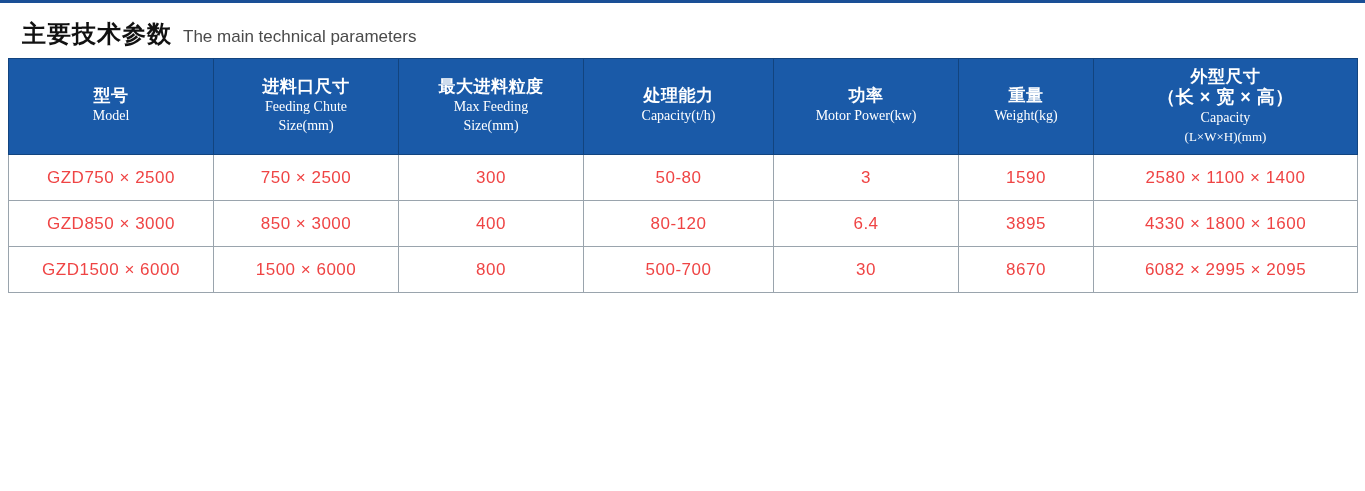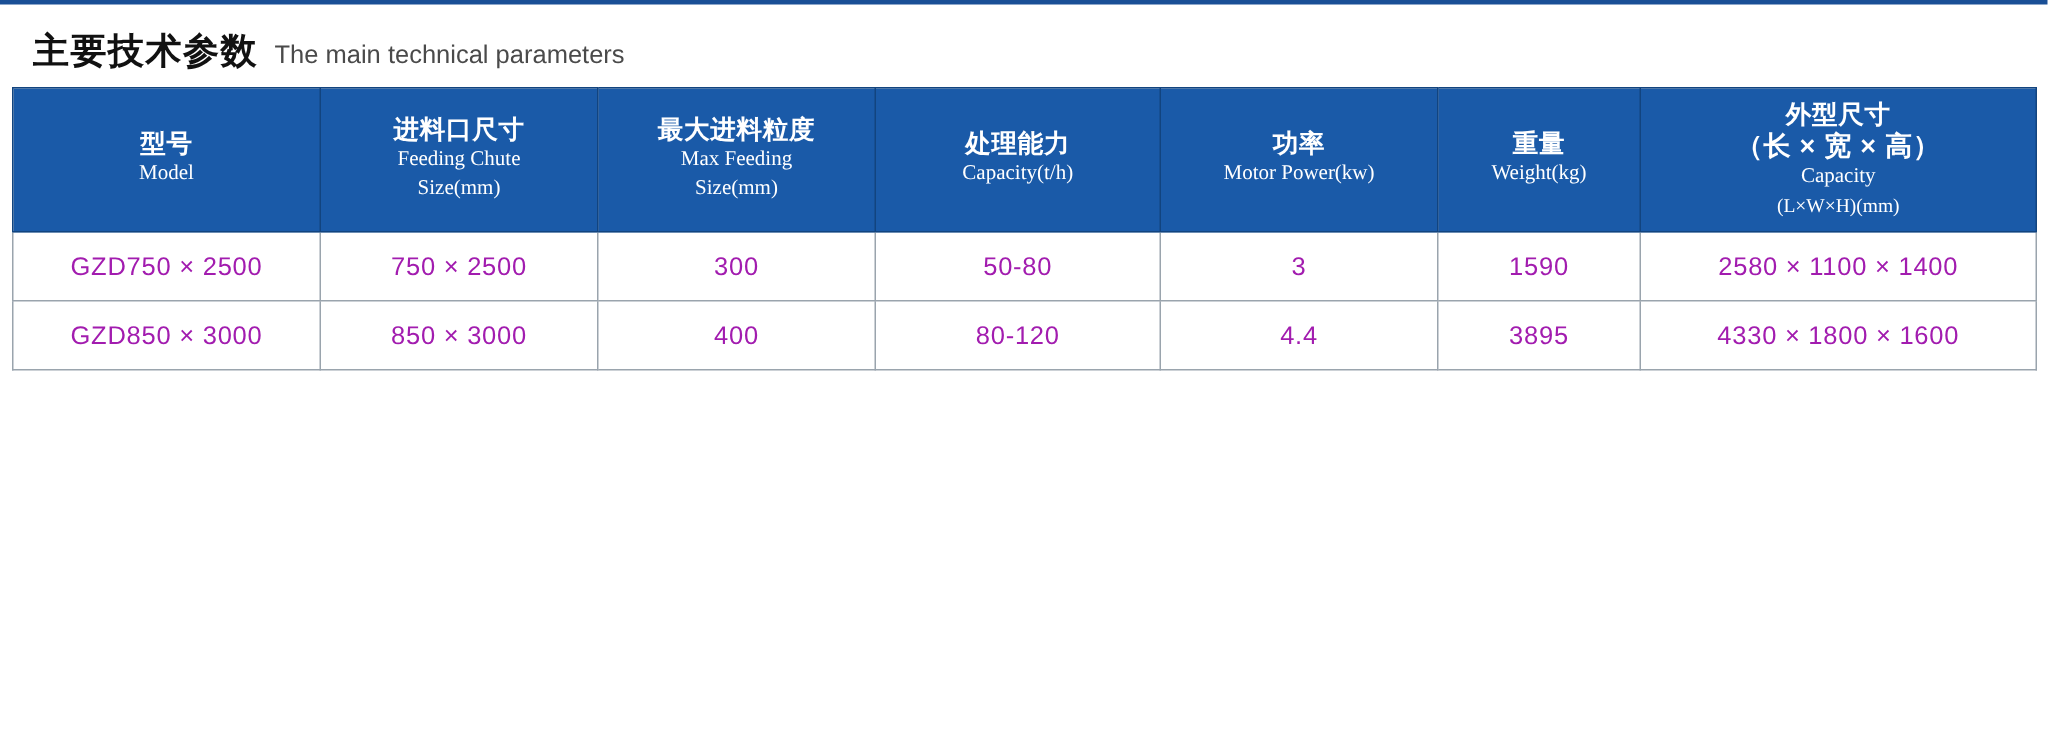--- a/index.html
+++ b/index.html
@@ -83,21 +83,21 @@
     font-size: 14px;
     font-weight: normal;
     margin-top: 2px;
   }
   .th-en.small {
     font-size: 13px;
   }
   table.spec tbody td {
     height: 45px;
     font-size: 17px;
-    color: #a21caf;
+    color: #ef4444;
     background: #ffffff;
     letter-spacing: 0.5px;
     padding: 0 2px;
   }
   
   col.c0 { width: 205px; }
   col.c1 { width: 185px; }
   col.c2 { width: 185px; }
   col.c3 { width: 190px; }
   col.c4 { width: 185px; }
@@ -171,21 +171,30 @@
           <td>50-80</td>
           <td>3</td>
           <td>1590</td>
           <td>2580 × 1100 × 1400</td>
         </tr>
         <tr>
           <td>GZD850 × 3000</td>
           <td>850 × 3000</td>
           <td>400</td>
           <td>80-120</td>
-          <td>4.4</td>
+          <td>6.4</td>
           <td>3895</td>
           <td>4330 × 1800 × 1600</td>
+        </tr>
+        <tr>
+          <td>GZD1500 × 6000</td>
+          <td>1500 × 6000</td>
+          <td>800</td>
+          <td>500-700</td>
+          <td>30</td>
+          <td>8670</td>
+          <td>6082 × 2995 × 2095</td>
         </tr>
       </tbody>
     </table>
   </div>
 
 </div>
 
 </body></html>

